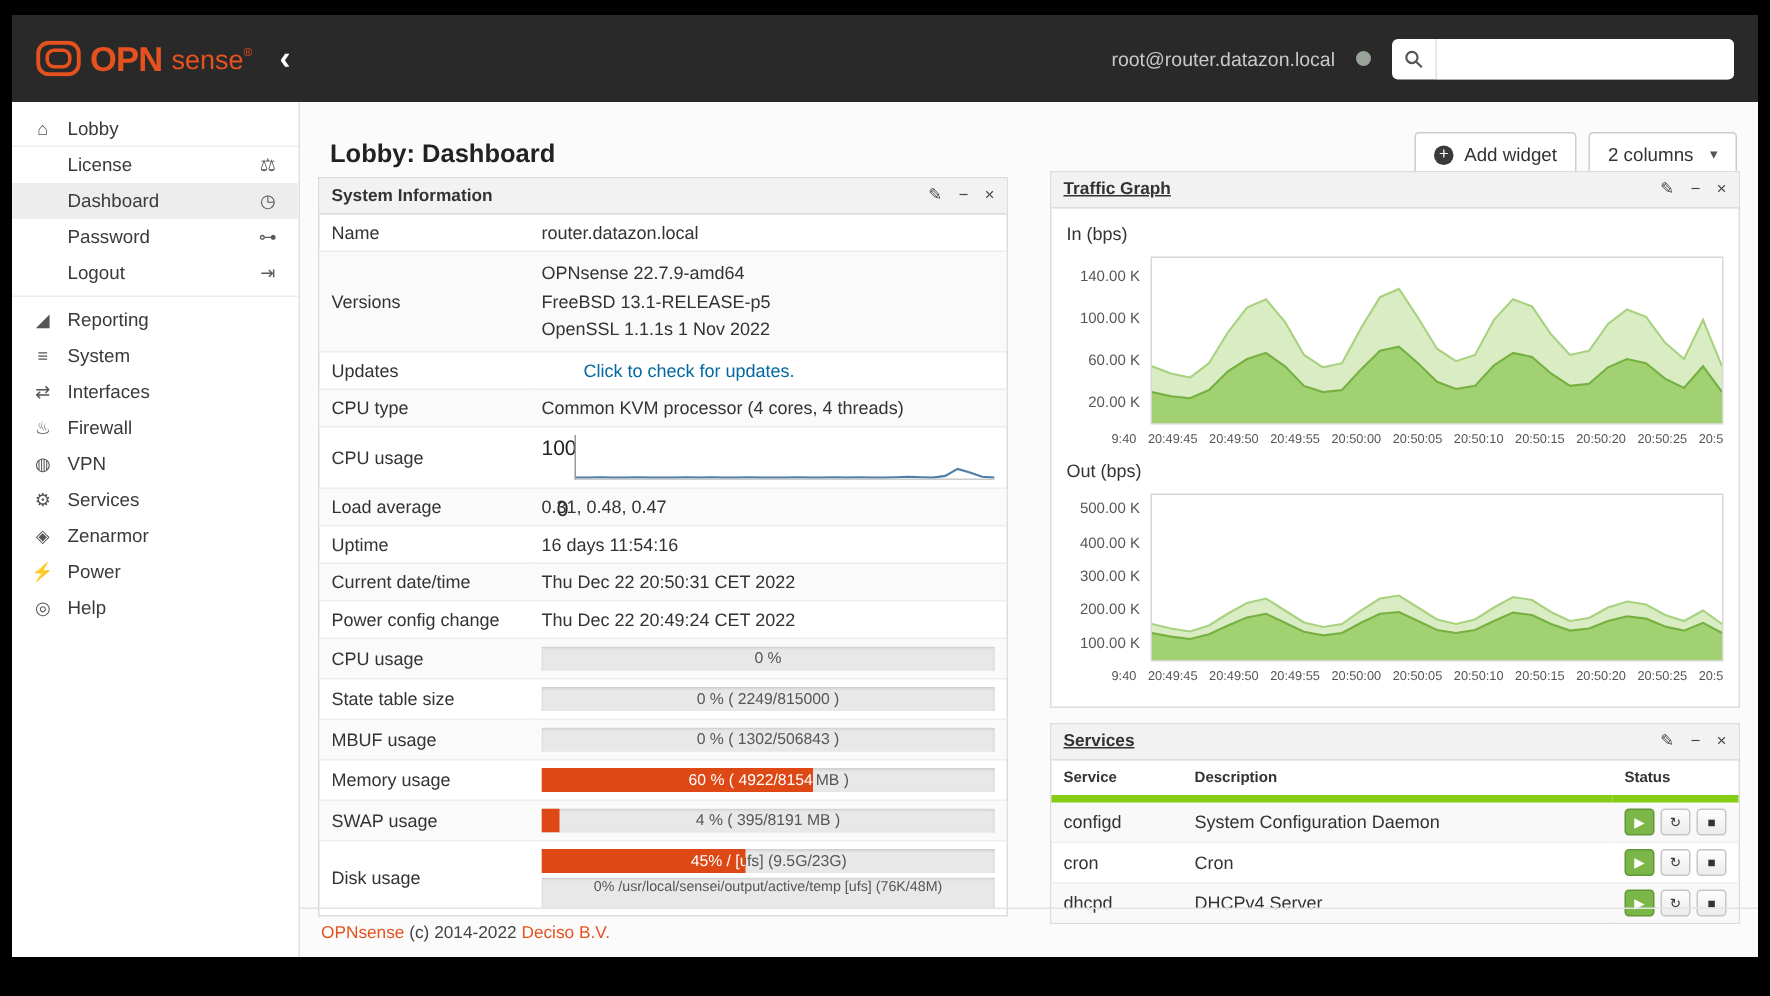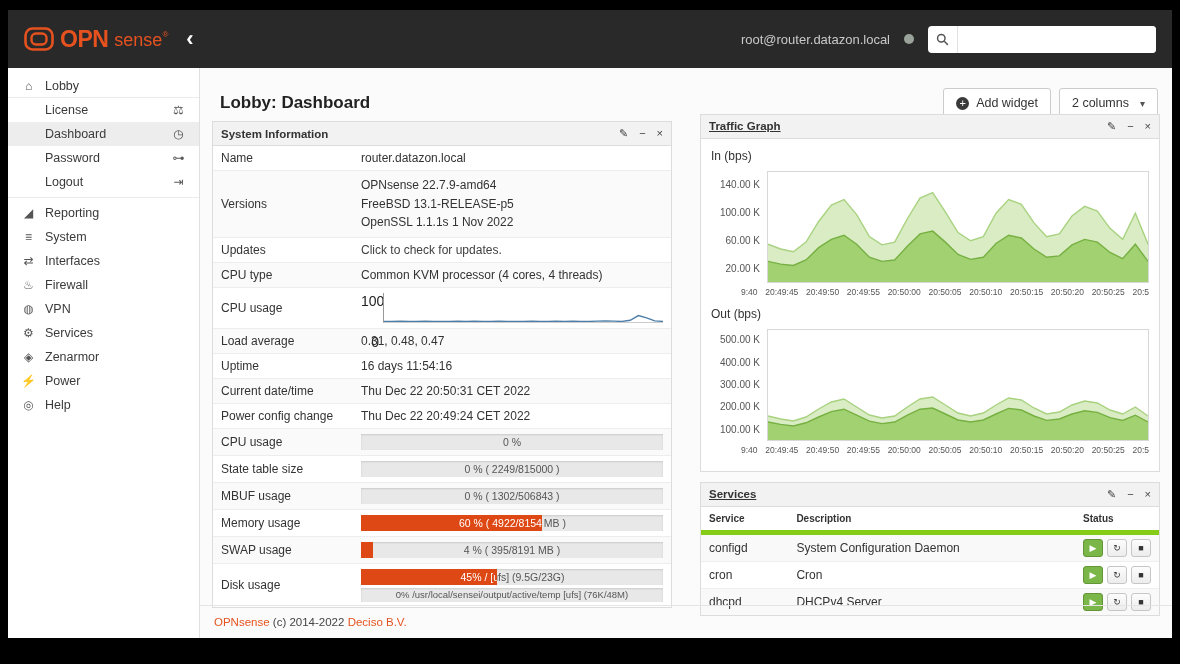--- a/index.html
+++ b/index.html
@@ -58,31 +58,31 @@
   .panel-tools { margin-left:auto; display:flex; gap:11px; color:#444; font-size:11px; }
   .panel-tools span { cursor:pointer; line-height:1; }
 
   
   .sys-table { width:100%; border-collapse:collapse; font-size:12px; color:#333; }
   .sys-table td { padding:5px 8px; border-top:1px solid #ededed; vertical-align:middle; }
   .sys-table tr:first-child td { border-top:none; }
   .sys-table tr:nth-child(even) { background:#fafafa; }
   .sys-table td.lbl { width:140px; }
   .ver-line { line-height:1.55; }
-  a.link { color:#404040; text-decoration:none; cursor:pointer; }
+  a.link { color:#0369a1; text-decoration:none; cursor:pointer;margin-left:28px; }
 
   .spark-wrap { display:flex; align-items:stretch; gap:4px; height:30px; }
   .spark-axis { display:flex; flex-direction:column; justify-content:space-between; font-size:14px; font-weight:normal; color:#222; text-align:right; width:18px;gap:25px; }
   .spark-plot { flex:1; border-left:1px solid #999; border-bottom:1px solid #ccc; position:relative; }
 
   .progress { position:relative; height:16px; background:#e8e8e8; box-shadow:inset 0 1px 2px rgba(0,0,0,.13); overflow:hidden; }
   .bar-text { position:absolute; top:0; left:0; width:100%; height:100%; font-size:10.5px; line-height:16px; text-align:center; color:#555; white-space:nowrap; }
   .bar-fill { position:absolute; top:0; left:0; height:100%; background:#dd4814; overflow:hidden; }
   .bar-fill .bar-text { width:304px; color:#fff; }
-  .progress.small { height:14px; margin-top:3px; }
+  .progress.small { height:20px; margin-top:3px; }
   .progress.small .bar-text { font-size:9.5px; line-height:14px; }
 
   .main-footer { border-top:1px solid #e4e4e4; padding:10px 14px; font-size:11.5px; color:#444; flex:0 0 auto; }
   .main-footer a { color:#e6521f; text-decoration:none; cursor:pointer; }
 
   
   .panel-body { padding:8px 10px 6px 10px; }
   .chart-title { font-size:12px; color:#333; margin:2px 0 8px 0; }
   .chart-row { display:flex; }
   .ylabels { width:56px; flex:0 0 56px; display:flex; flex-direction:column; justify-content:space-around; padding-right:7px; }

